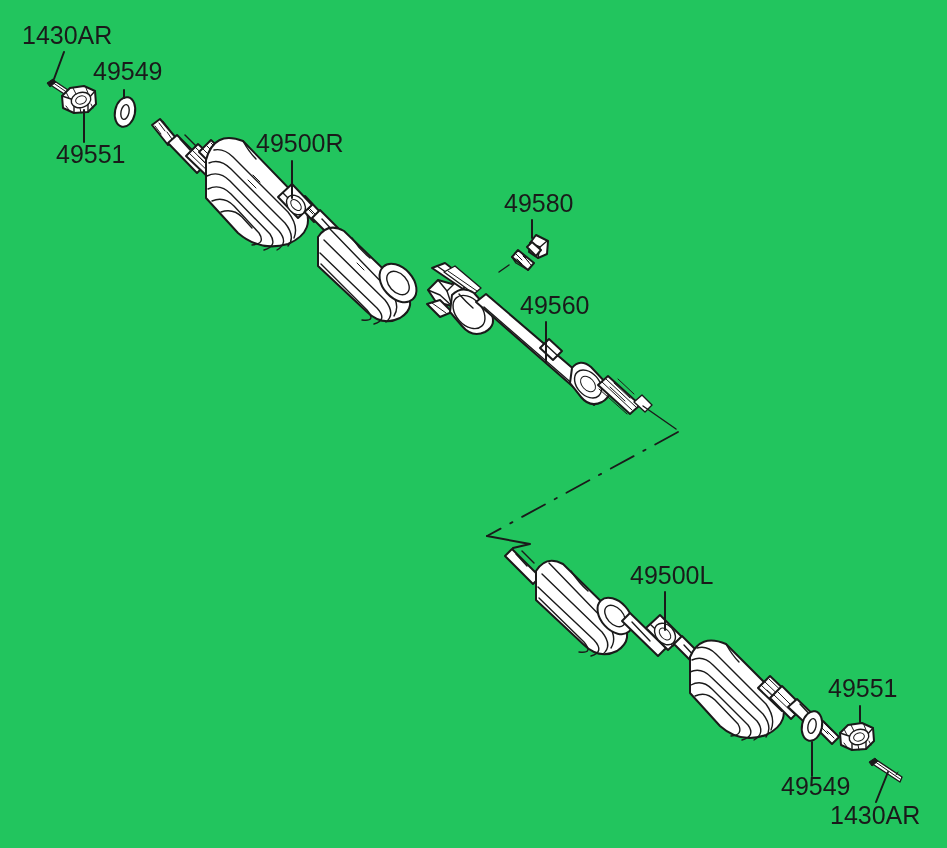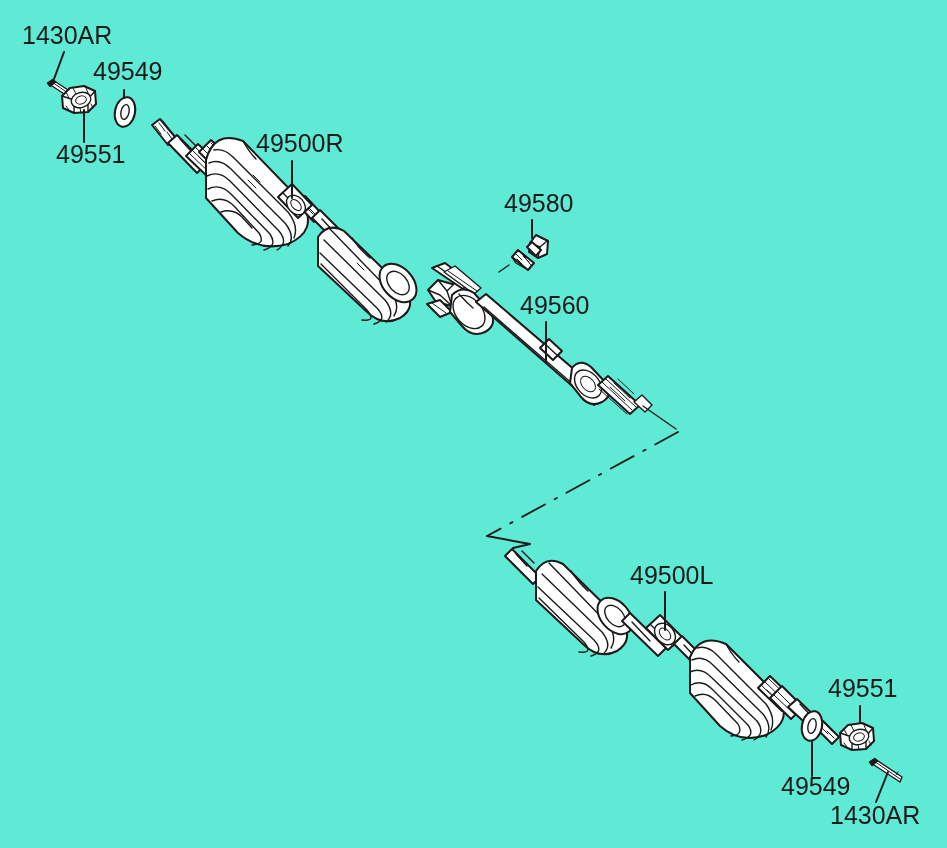--- a/index.html
+++ b/index.html
@@ -8,21 +8,21 @@
     padding: 0;
     background: #ffffff;
   }
   body {
     font-family: "Liberation Sans", sans-serif;
   }
   #diagram-root {
     position: relative;
     width: 947px;
     height: 848px;
-    background: #5eead4;
+    background: #22c55e;
     overflow: hidden;
   }
   #parts-svg {
     position: absolute;
     top: 0;
     left: 0;
     width: 947px;
     height: 848px;
   }
   .ln {

